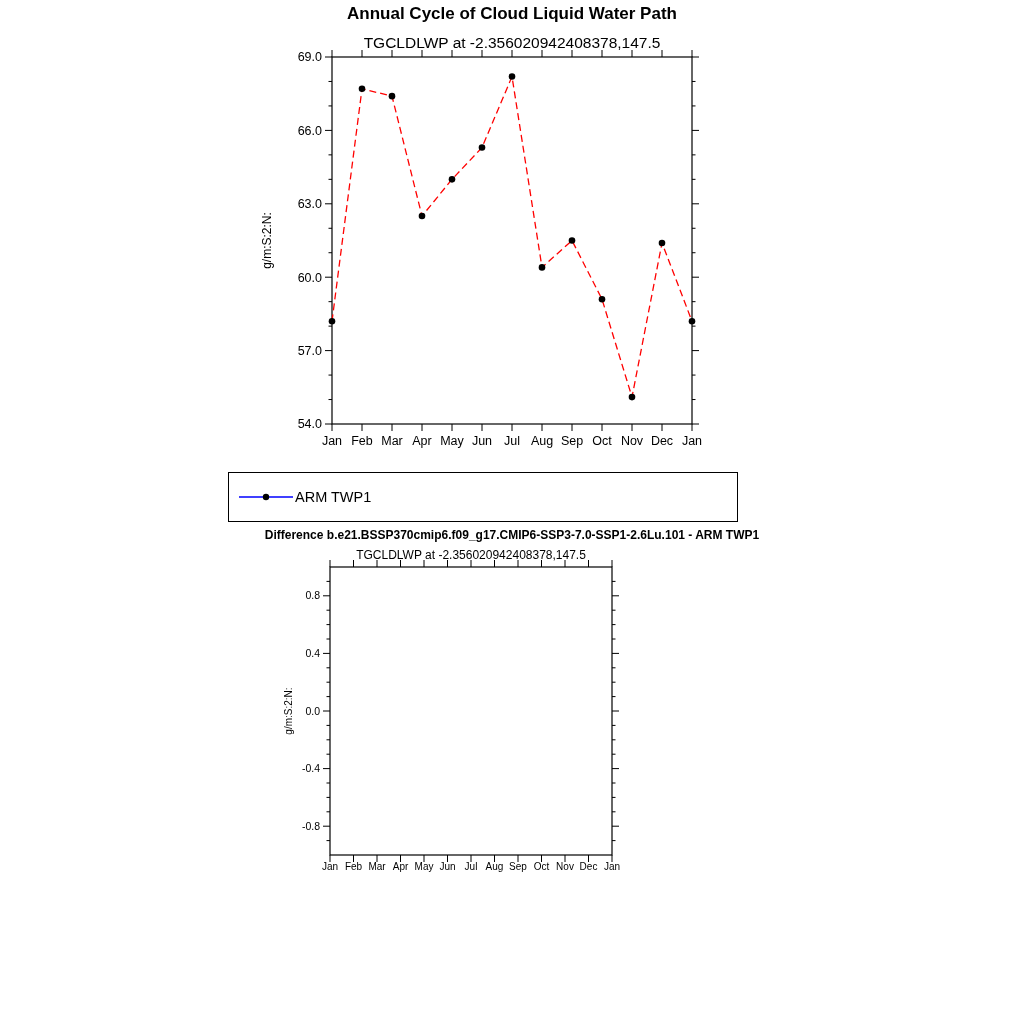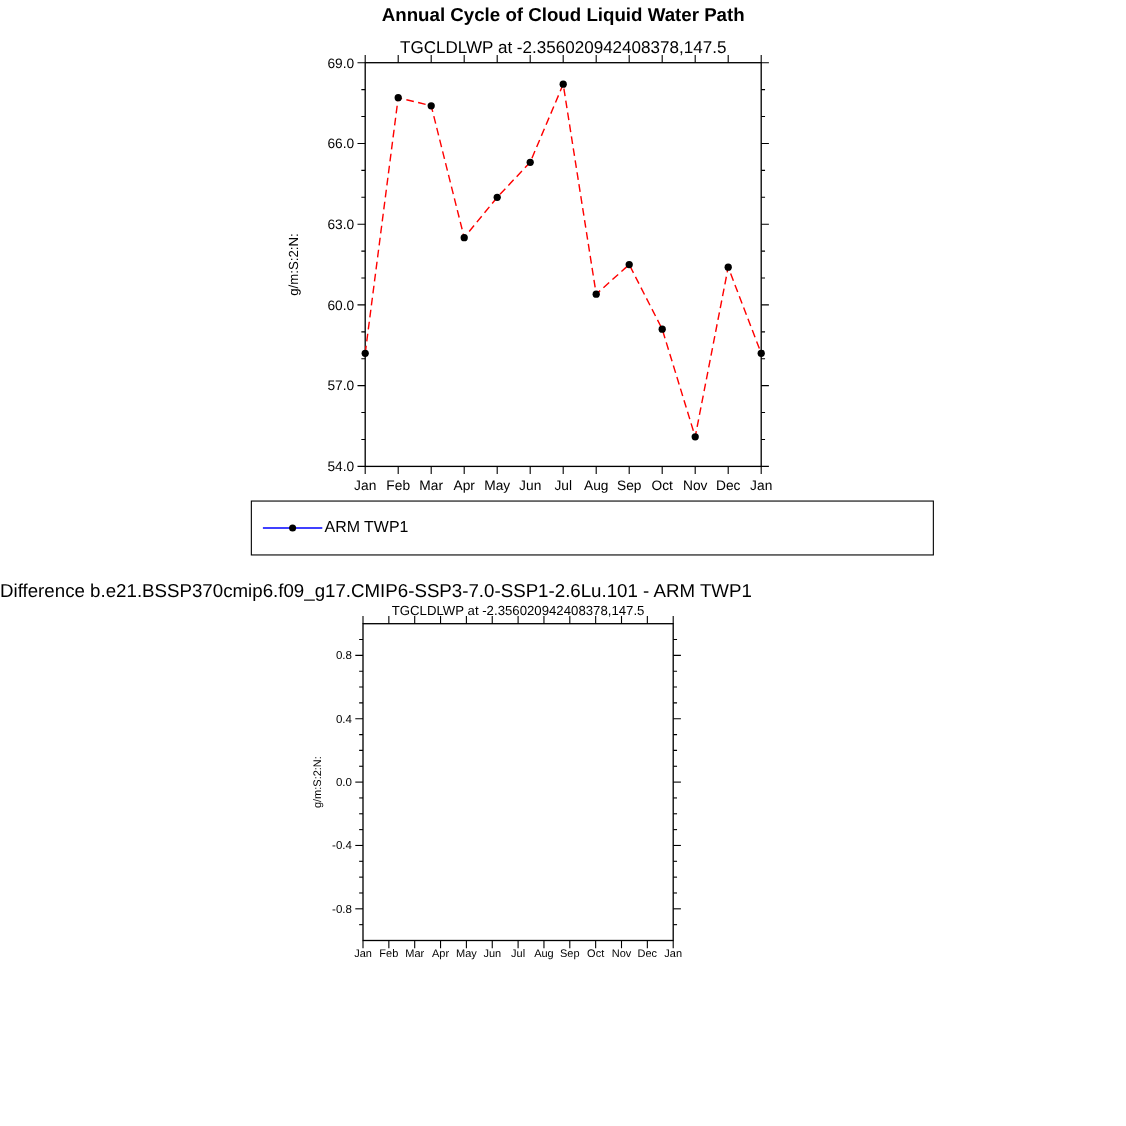--- a/index.html
+++ b/index.html
@@ -17,31 +17,32 @@
     top: 4px; left: 0;
     width: 100%;
     text-align: center;
     font-size: 17px;
     font-weight: bold;
   }
   .title-diff {
     position: absolute;
     top: 528px; left: 0;
     width: 100%;
-    font-size: 17px;
-    font-weight: normal;
+    text-align: center;
+    font-size: 12px;
+    font-weight: bold;
   }
   .chart-svg { position: absolute; left: 0; }
   #chart1-svg { top: 28px; width: 1024px; height: 424px; }
   #chart2-svg { top: 545px; width: 1024px; height: 335px; }
   svg text { font-family: "Liberation Sans", "DejaVu Sans", sans-serif; }
   .legend {
     position: absolute;
-    left: 228px; top: 455px;
-    width: 621px; height: 50px;
+    left: 228px; top: 472px;
+    width: 510px; height: 50px;
     border: 1px solid #000000;
     box-sizing: border-box;
     display: flex;
     flex-direction: column;
     justify-content: center;
     padding-left: 8px;
     background: #ffffff;
   }
   .legend-row { display: flex; align-items: center; height: 23px; }
   .legend-sample { flex: 0 0 auto; }

